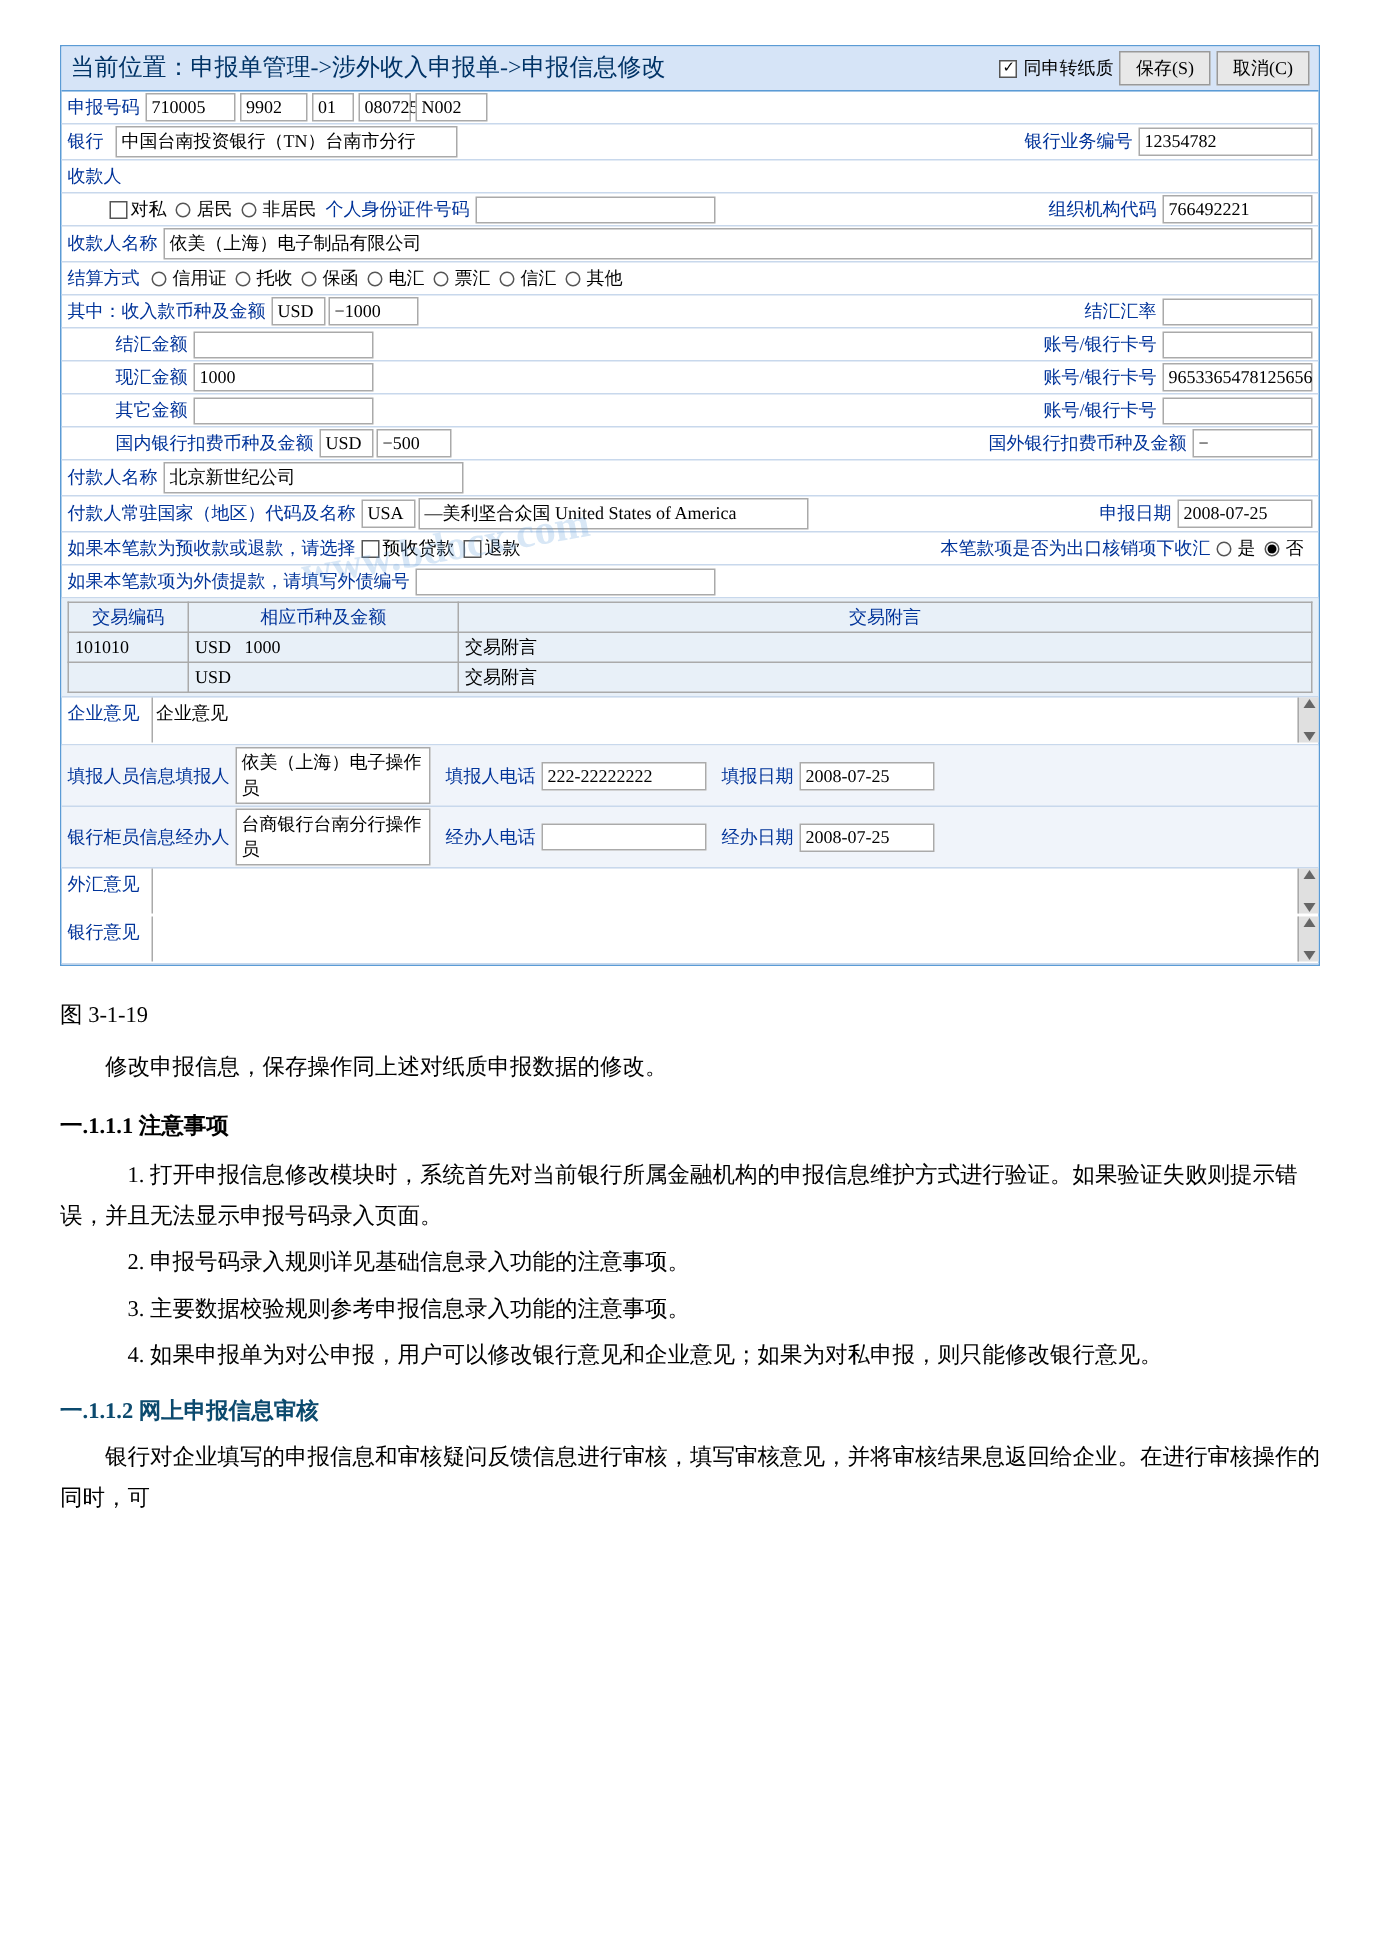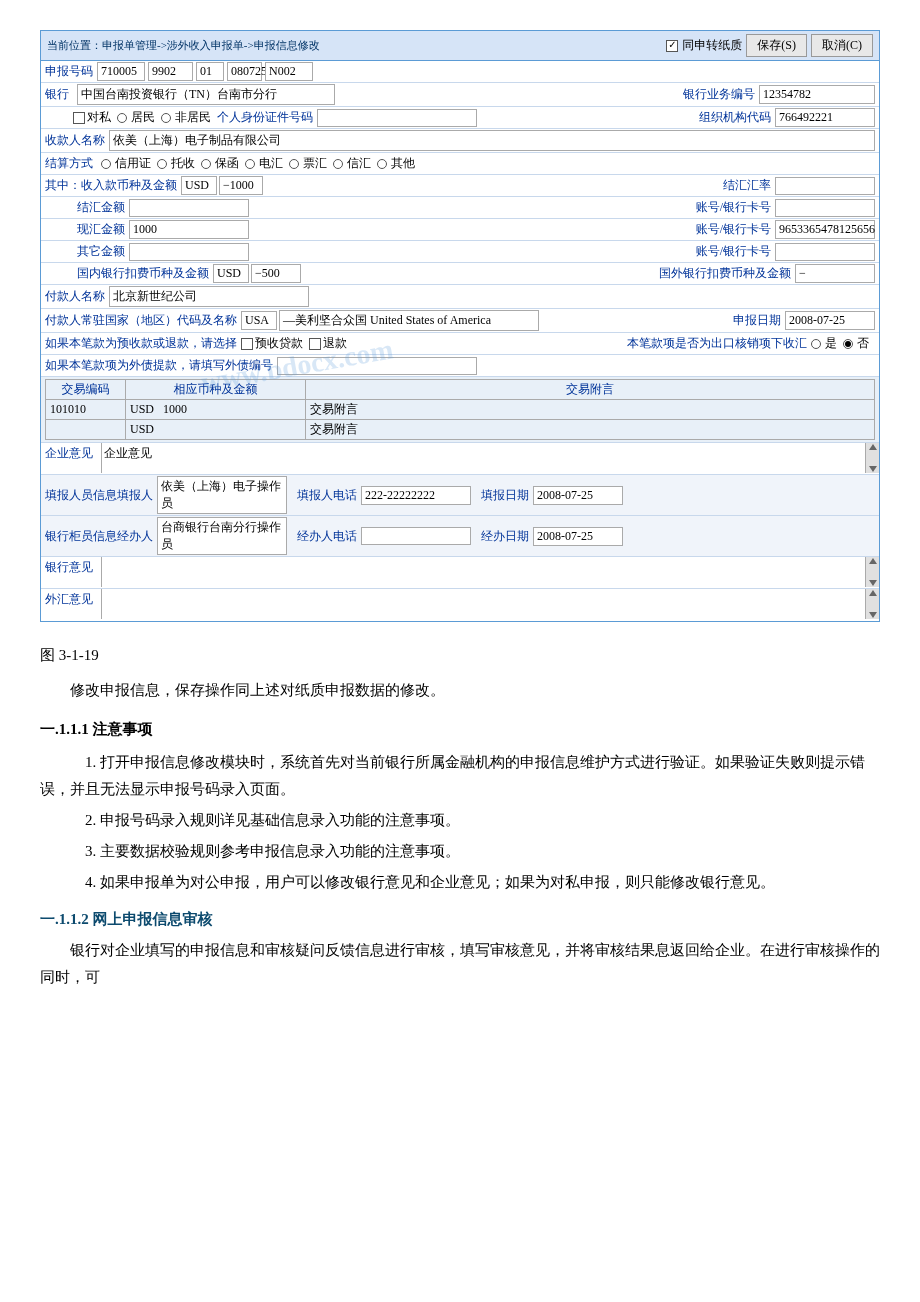--- a/index.html
+++ b/index.html
@@ -23,21 +23,21 @@
     
     .top-bar {
       display: flex;
       align-items: center;
       justify-content: space-between;
       background: #d6e4f7;
       border-bottom: 1px solid #5b9bd5;
       padding: 3px 6px;
     }
     .breadcrumb-text {
-      font-size: 11px;
+      font-size: 16px;
       color: #003366;
     }
     .top-bar-buttons {
       display: flex;
       gap: 4px;
     }
     .top-btn {
       padding: 2px 10px;
       font-size: 12px;
       border: 1px solid #999;
@@ -242,35 +242,38 @@
           <span class="cb-box checked"></span>
           <span>同申转纸质</span>
         </div>
         <button class="top-btn">保存(S)</button>
         <button class="top-btn">取消(C)</button>
       </div>
     </div>
 
     <div class="form-row">
       <span class="label" style="margin-right:4px;">申报号码</span>
-      <span class="field-box" style="width:48px;">710005</span>
+      <span class="field-box" style="width:60px;">710005</span>
       <span class="field-box" style="width:45px;margin-left:3px;">9902</span>
       <span class="field-box" style="width:28px;margin-left:3px;">01</span>
       <span class="field-box" style="width:35px;margin-left:3px;">080725</span>
       <span class="field-box" style="width:48px;margin-left:3px;">N002</span>
     </div>
 
     <div class="form-row">
       <span class="label" style="margin-right:4px;min-width:28px;">银行</span>
-      <span class="field-box" style="width:258px;">中国台南投资银行（TN）台南市分行</span>
+      <span class="field-box" style="width:228px;">中国台南投资银行（TN）台南市分行</span>
       <span style="flex:1;"></span>
       <span class="label" style="margin-right:4px;">银行业务编号</span>
       <span class="field-box" style="width:116px;">12354782</span>
     </div>
 
+    <div class="form-row">
+      <span class="label" style="margin-right:4px;min-width:28px;">收款人</span>
+    </div>
 
     <div class="form-row">
       <span style="min-width:28px;"></span>
       <label class="cb-label">
         <span class="cb-box"></span>
         <span>对私</span>
       </label>
       <label class="cb-label">
         <span class="radio-box"></span>
         <span>居民</span>
@@ -320,21 +323,21 @@
       <label class="cb-label">
           <span class="radio-box"></span>
           <span>其他</span>
         </label>
     </div>
 
     <div class="form-row">
       <span class="label" style="min-width:32px;">其中：</span>
       <span class="label" style="margin-right:4px;">收入款币种及金额</span>
       <span class="field-box" style="width:36px;">USD</span>
-      <span class="field-box" style="width:44px;margin-left:2px;">−1000</span>
+      <span class="field-box" style="width:60px;margin-left:2px;">−1000</span>
       <span style="flex:1;"></span>
       <span class="label" style="margin-right:4px;">结汇汇率</span>
       <span class="field-box" style="width:100px;"></span>
     </div>
 
     <div class="form-row">
       <span style="min-width:32px;"></span>
       <span class="label" style="margin-right:4px;">结汇金额</span>
       <span class="field-box" style="width:120px;"></span>
       <span style="flex:1;"></span>
@@ -463,33 +466,33 @@
       <span class="label" style="margin-right:4px;">经办人</span>
       <span class="field-box" style="width:130px;">台商银行台南分行操作员</span>
       <span style="width:10px;"></span>
       <span class="label" style="margin-right:4px;">经办人电话</span>
       <span class="field-box" style="width:110px;"></span>
       <span style="width:10px;"></span>
       <span class="label" style="margin-right:4px;">经办日期</span>
       <span class="field-box" style="width:90px;">2008-07-25</span>
     </div>
 
-    <div class="opinion-row">
-      <span class="opinion-label label">银行意见</span>
+    <div class="opinion-row" style="border-bottom:none;">
+      <span class="opinion-label label">外汇意见</span>
       <div class="opinion-box" style="display:flex;">
         <div style="flex:1;padding:2px;"></div>
         <div class="scrollbar-v">
           <div class="sb-arrow sb-up"></div>
           <div class="sb-arrow sb-down"></div>
         </div>
       </div>
     </div>
 
-    <div class="opinion-row" style="border-bottom:none;">
-      <span class="opinion-label label">外汇意见</span>
+    <div class="opinion-row">
+      <span class="opinion-label label">银行意见</span>
       <div class="opinion-box" style="display:flex;">
         <div style="flex:1;padding:2px;"></div>
         <div class="scrollbar-v">
           <div class="sb-arrow sb-up"></div>
           <div class="sb-arrow sb-down"></div>
         </div>
       </div>
     </div>
 
   </div>

